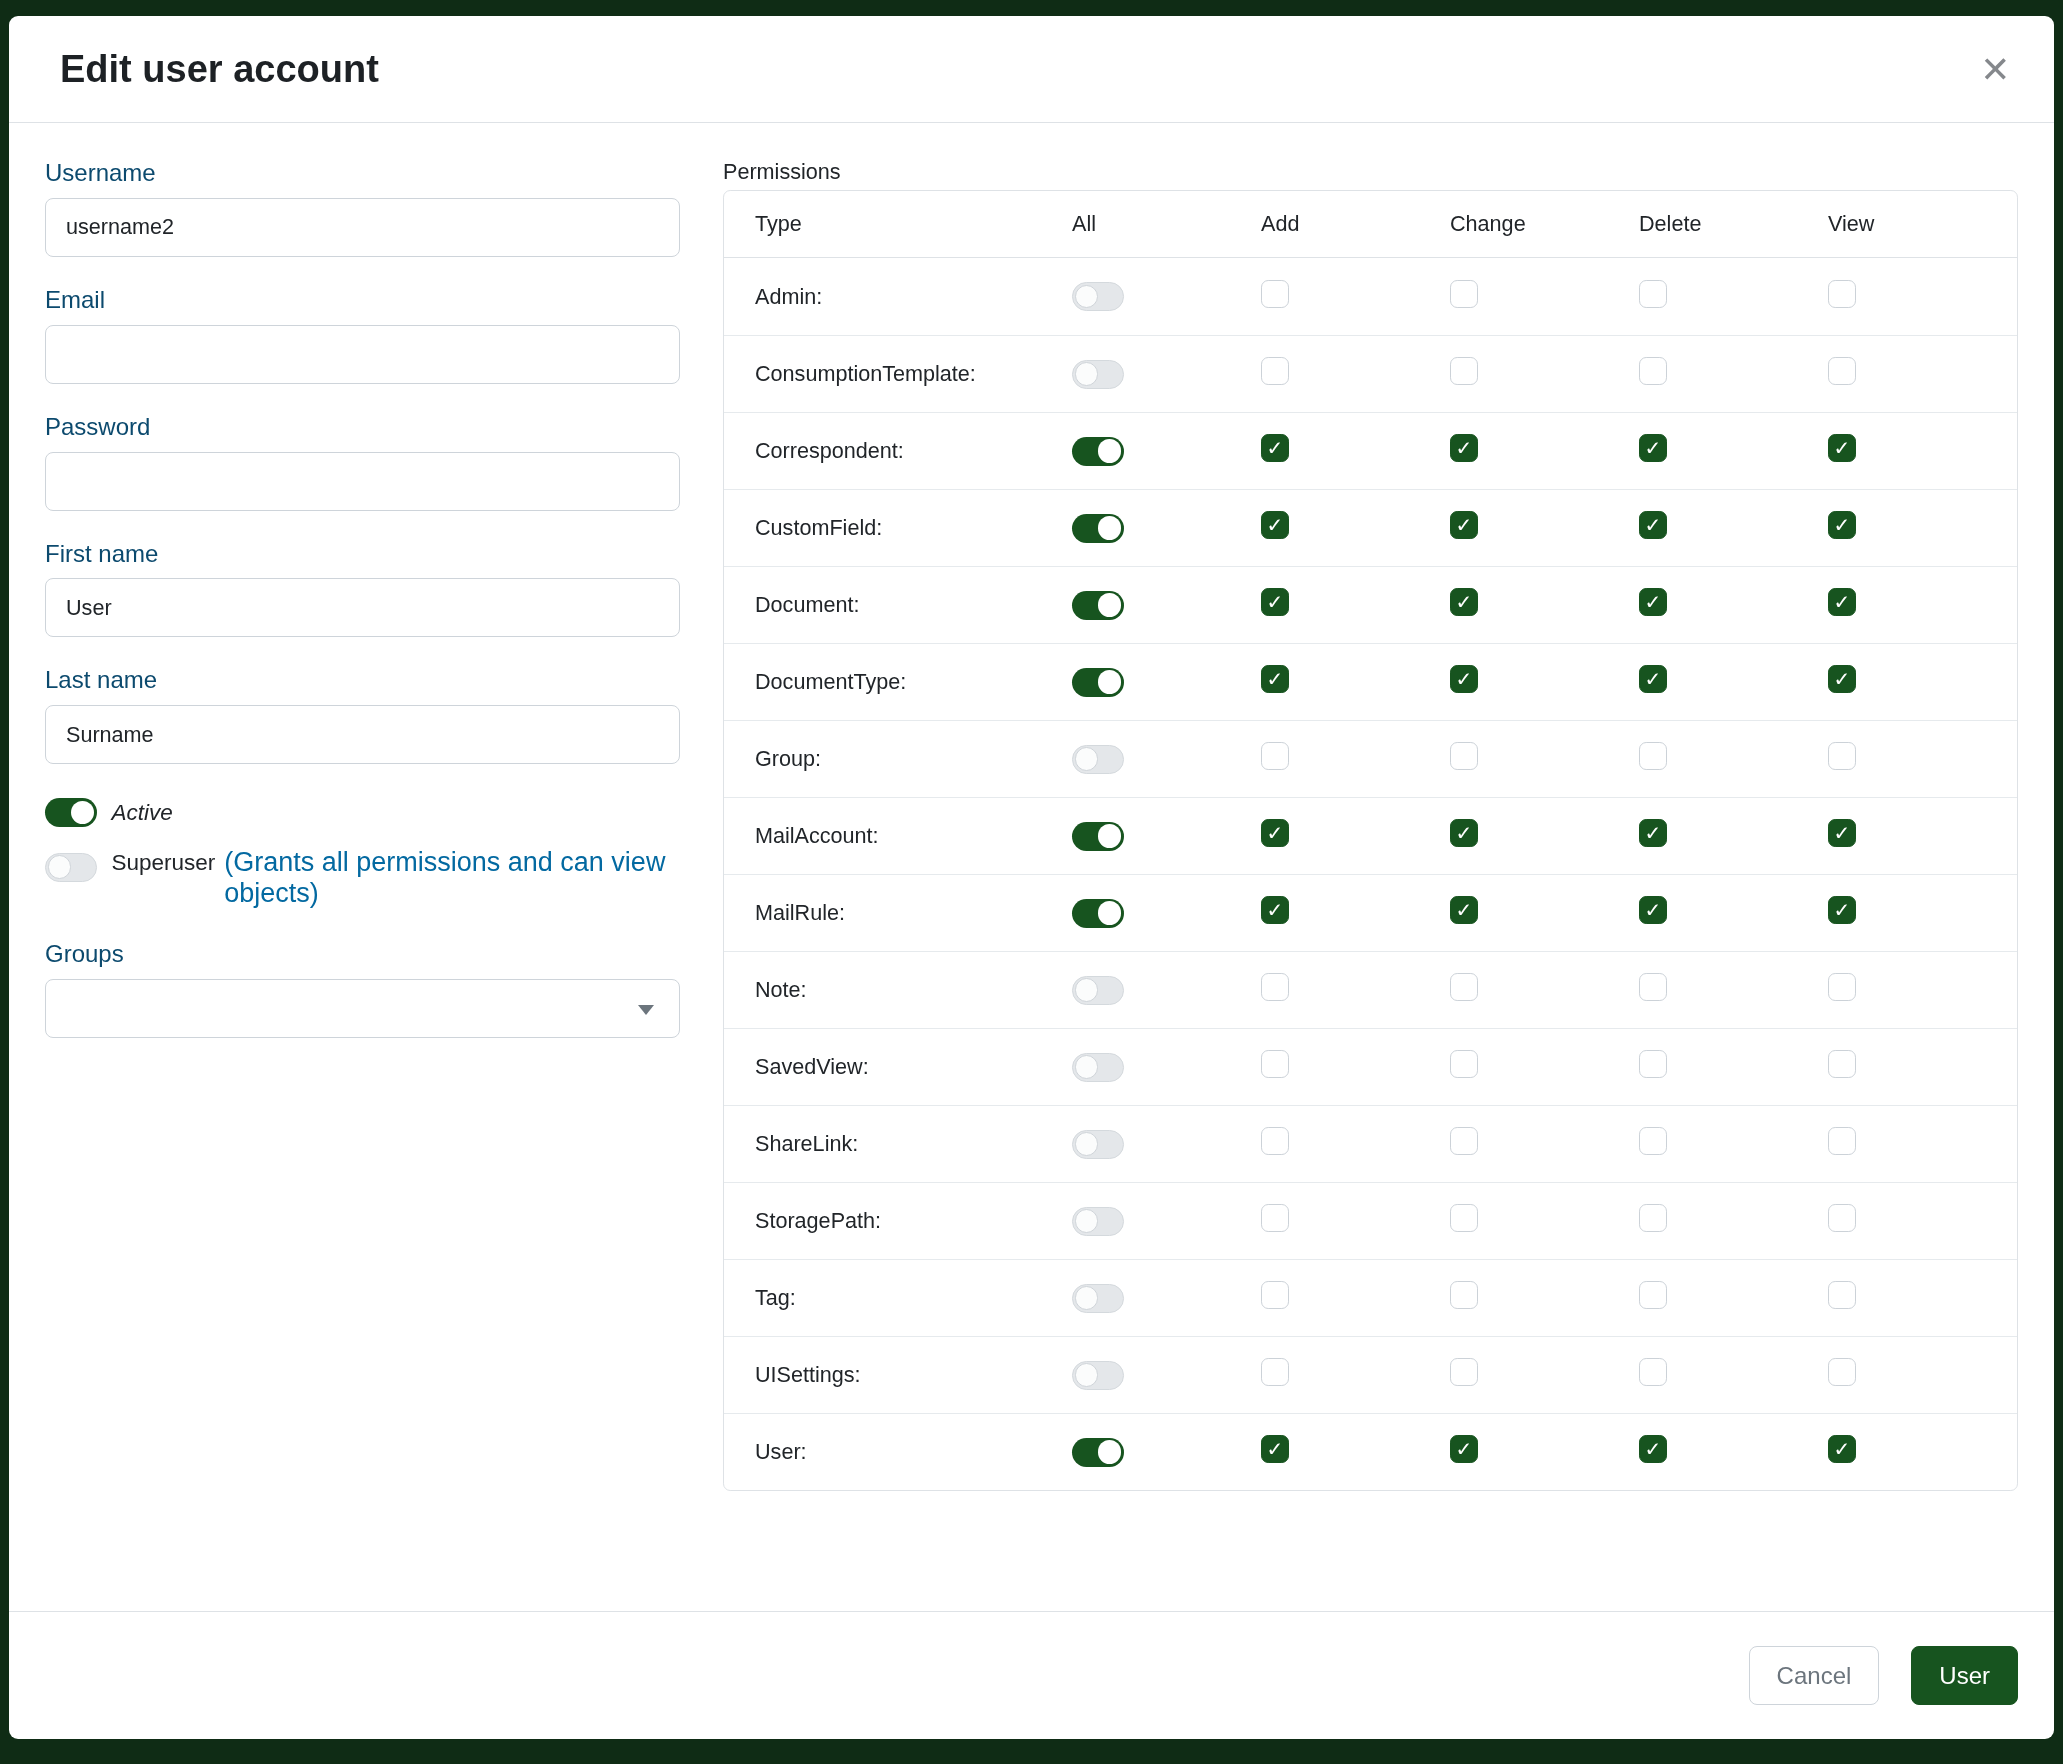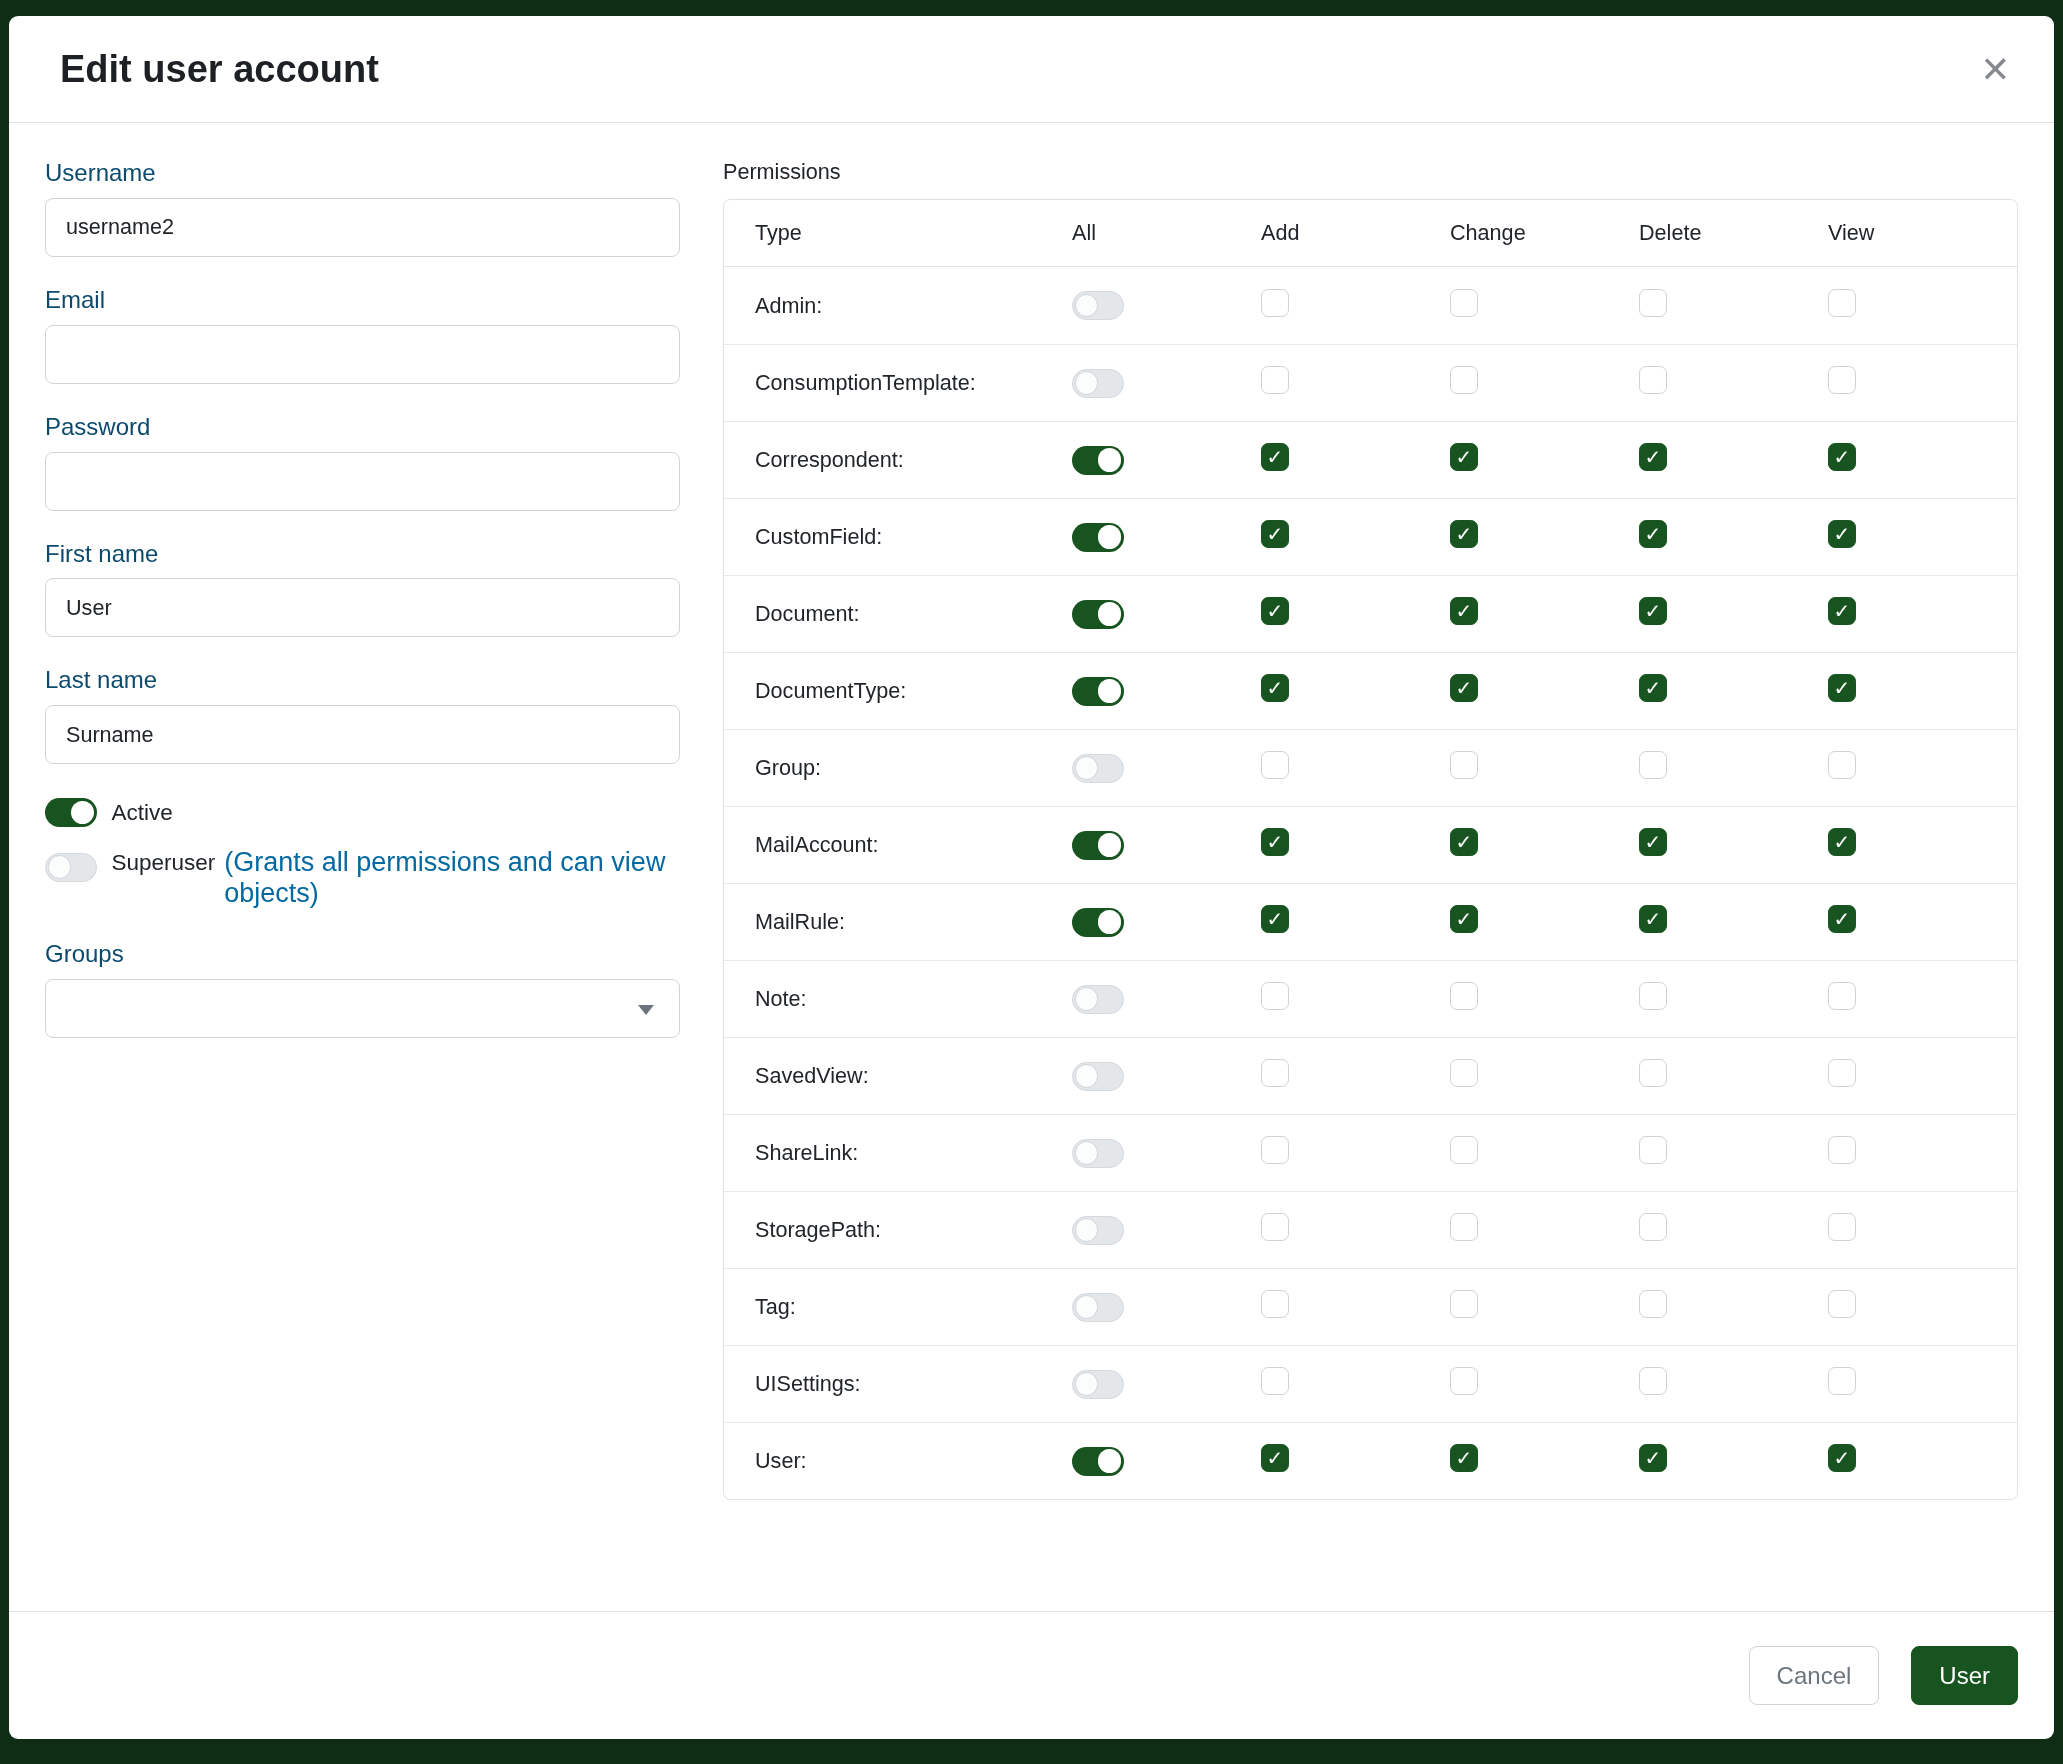--- a/index.html
+++ b/index.html
@@ -60,25 +60,25 @@
   }
   .toggle.on  { background: #17541f; }
   .toggle.on .knob  { right: 2.7px; }
   .toggle.off { background: #e4e7ea; border: 0.9px solid #d4d9dd; }
   .toggle.off .knob { left: 1.8px; top: 1.8px; background: #fbfcfc; border: 0.9px solid #cfd4d9; }
 
   .switch-row { display: flex; align-items: center; margin-bottom: 20px; }
   .switch-row.align-top { align-items: flex-start; }
   .switch-label { font-size: 22.5px; font-weight: 500; margin-left: 14.4px; white-space: nowrap; }
   .switch-hint { font-size: 27px; color: #0369a1; margin-left: 9px; line-height: 31px; flex: 1; }
-  .active-group { margin-top: 34px; }
+  .active-group { margin-top: 34px; font-style: italic; }
   .groups-group { margin-top: 31px; }
 
   
-  .perm-title { font-size: 21.6px; margin-bottom: 14px; }
+  .perm-title { font-size: 21.6px; margin-bottom: 5px; }
   .perm-table {
     border: 1.8px solid #dee2e6; border-radius: 7.2px; overflow: hidden; background: #fff;
   }
   .perm-row {
     display: grid; grid-template-columns: 348px repeat(5, 1fr);
     align-items: center; height: 77px;
   }
   .perm-row + .perm-row { border-top: 1.8px solid #e6eaed; }
   .perm-row.head { height: 67px; border-bottom: 1.8px solid #dee2e6; }
   .cell { font-size: 21.6px; color: #212529; }

